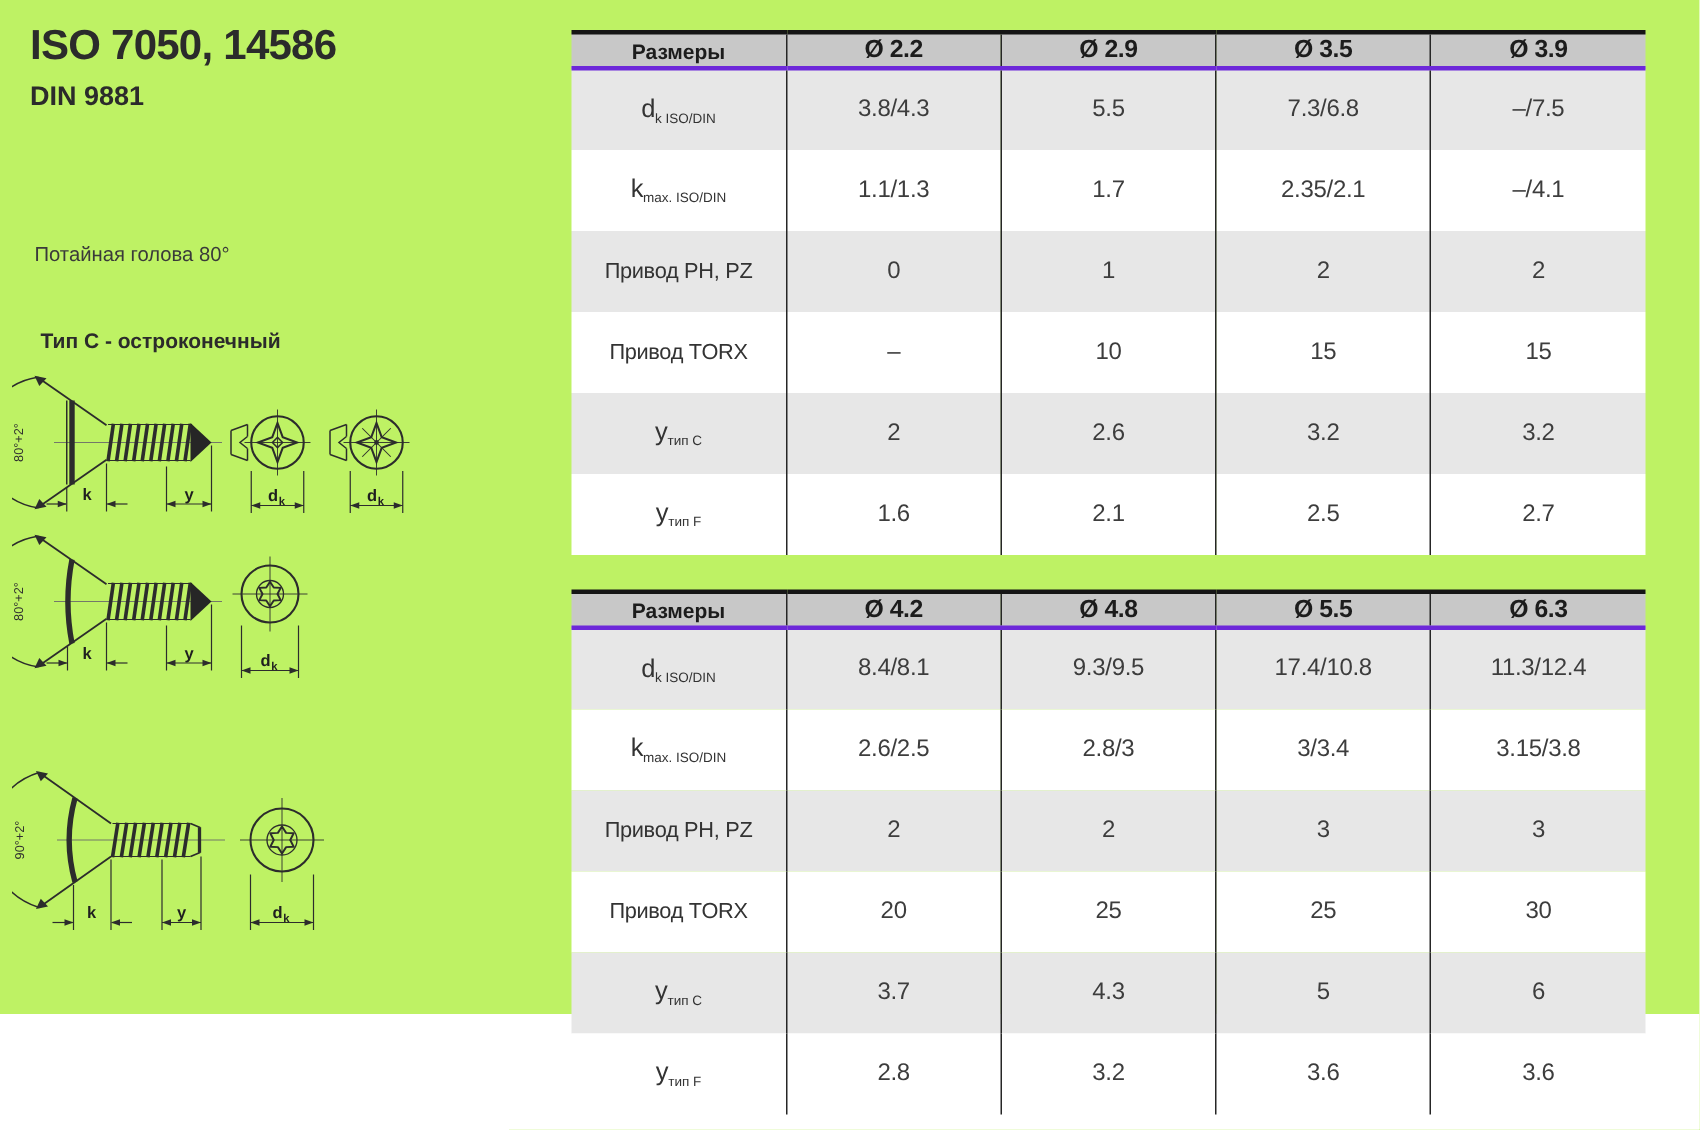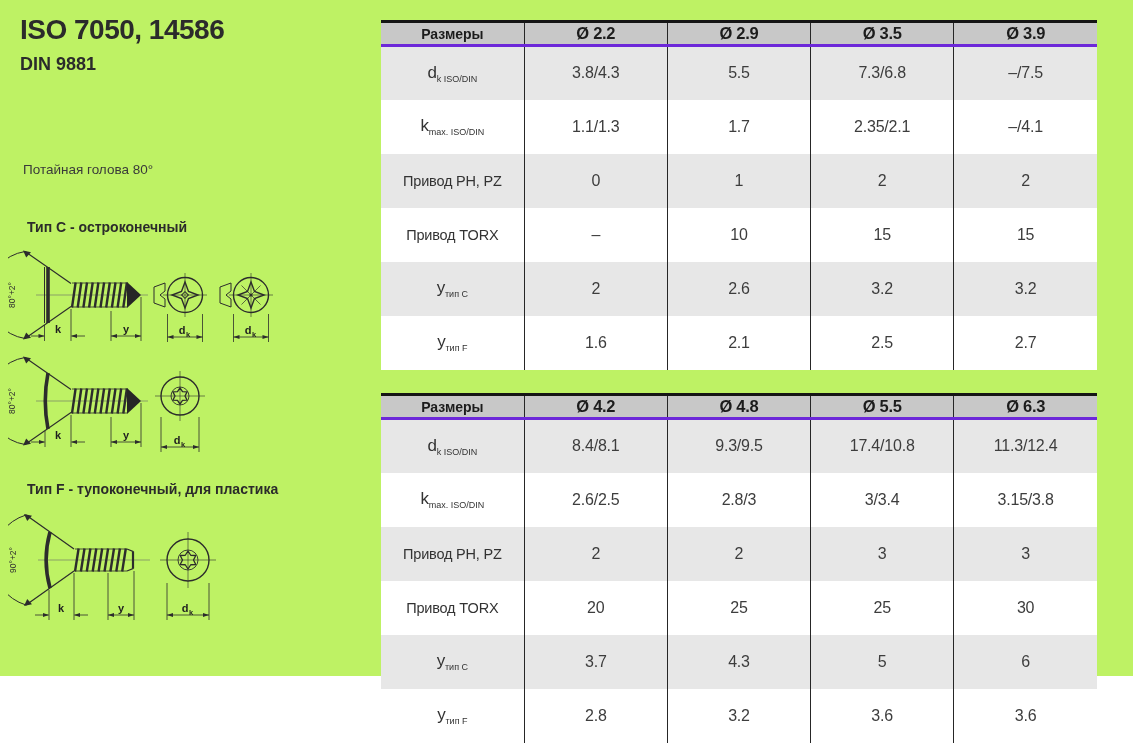--- a/index.html
+++ b/index.html
@@ -50,21 +50,20 @@
 
   <div class="left-panel">
     <div class="std-title">ISO 7050, 14586</div>
     <div class="din-title">DIN 9881</div>
     <div class="prod-title">
     </div>
     <div class="notes">
       <div>Потайная голова 80°</div>
     </div>
     <div class="sec-heading sec-c">Тип C - остроконечный</div>
-    <div class="sec-heading sec-f">Тип F - тупоконечный, для пластика</div>
 
     <svg class="drw drw1" width="272" height="100" viewBox="0 0 272 100">
       <g stroke="#2c2c2c" stroke-width="1.2" fill="none">
         <line x1="28" y1="45" x2="140" y2="45" stroke-width="0.6" stroke="#6a6a6a"></line>
 
         <line x1="36.5" y1="17" x2="36.5" y2="73" stroke-width="1"></line>
         <line x1="40" y1="17" x2="40" y2="73" stroke-width="3.6"></line>
 
         <line x1="63" y1="33.5" x2="17" y2="1.5"></line>
         <line x1="63" y1="56.5" x2="17" y2="88.5"></line>

